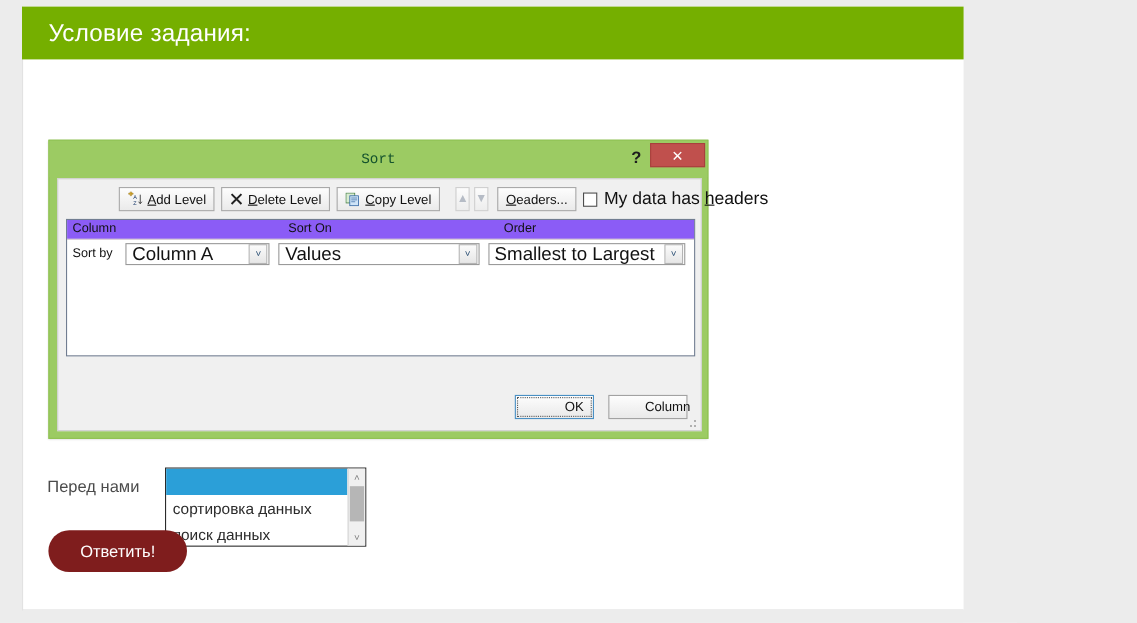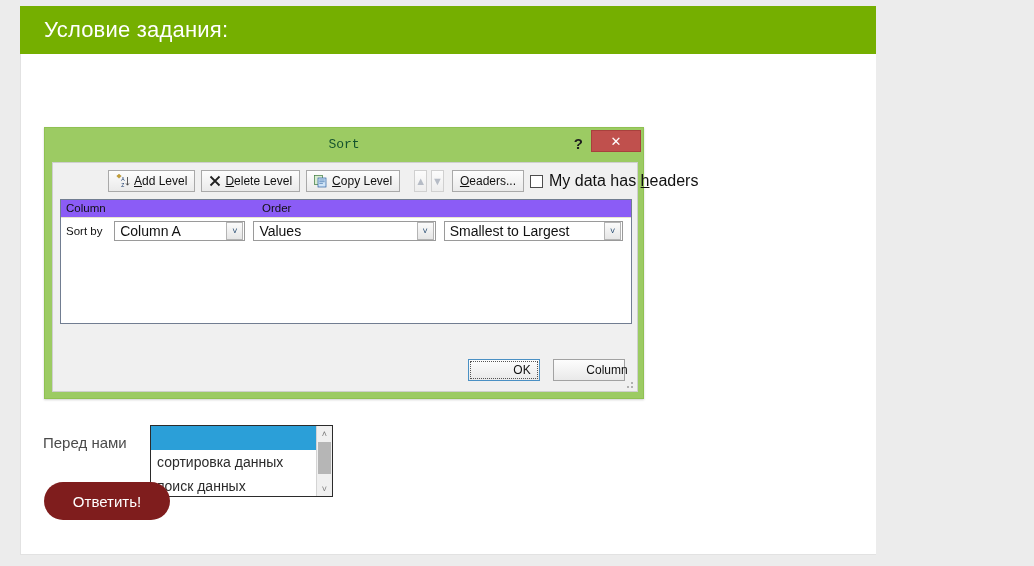--- a/index.html
+++ b/index.html
@@ -240,21 +240,21 @@
     height: 20px;
     background: #ffffff;
     border: 1px solid #9a9a9a;
     box-sizing: border-box;
     display: flex;
     align-items: center;
     position: relative;
     margin-right: 8px;
   }
   .combo .cval {
-    font-size: 14px;
+    font-size: 17px;
     color: #111;
     padding-left: 5px;
     flex: 1;
     overflow: hidden;
     white-space: nowrap;
   }
   .combo .cbtn {
     width: 17px;
     height: 18px;
     margin: 0 1px 0 0;
@@ -459,20 +459,21 @@
 
         <span class="chk-wrap">
           <span class="chk-box"></span>
           <span><span>My data has </span><u>h</u><span>eaders</span></span>
         </span>
       </div>
 
       <div class="sd-grid">
         <div class="grid-head">
           <div class="gh gh-col">Column</div>
+          <div class="gh gh-sorton">Sort On</div>
           <div class="gh gh-order">Order</div>
         </div>
         <div class="grid-row">
           <div class="sortby-label">Sort by</div>
           <div class="combo combo-column">
             <span class="cval">Column A</span>
             <span class="cbtn">˅</span>
           </div>
           <div class="combo combo-sorton">
             <span class="cval">Values</span>

